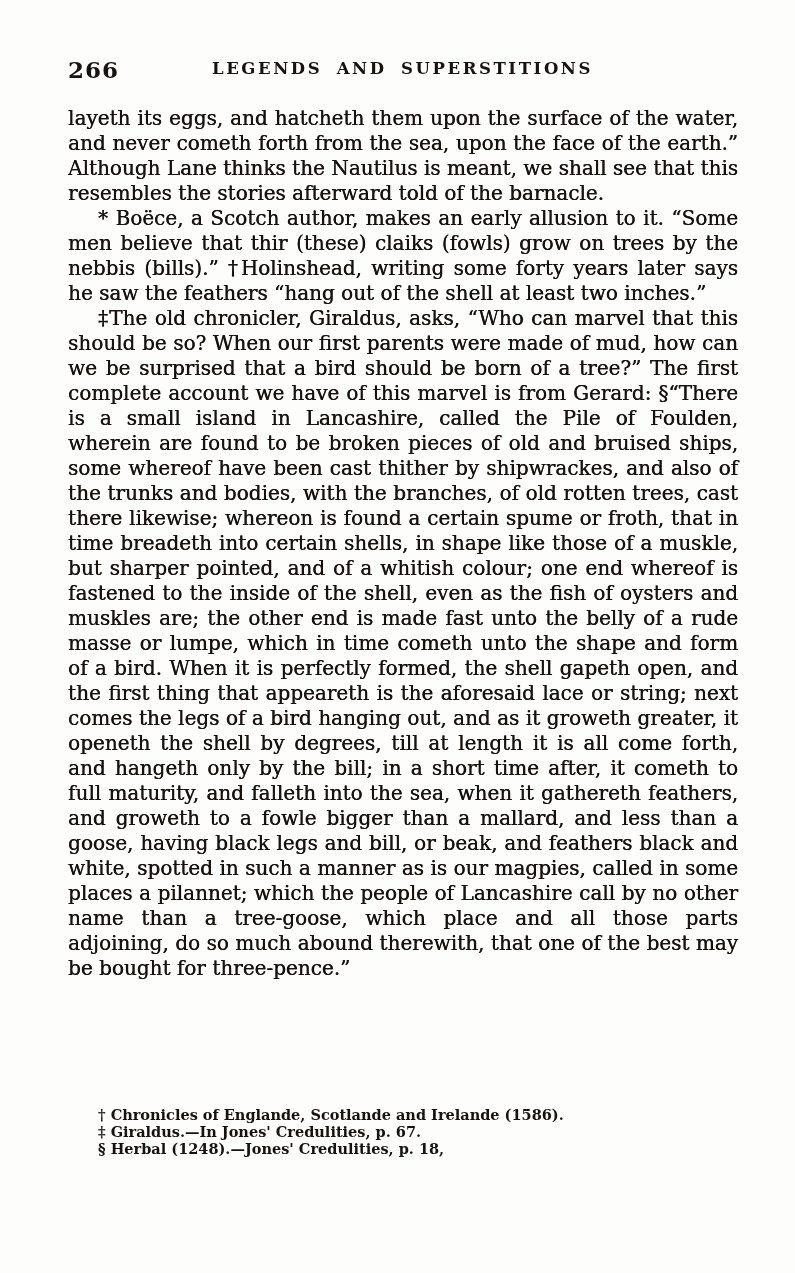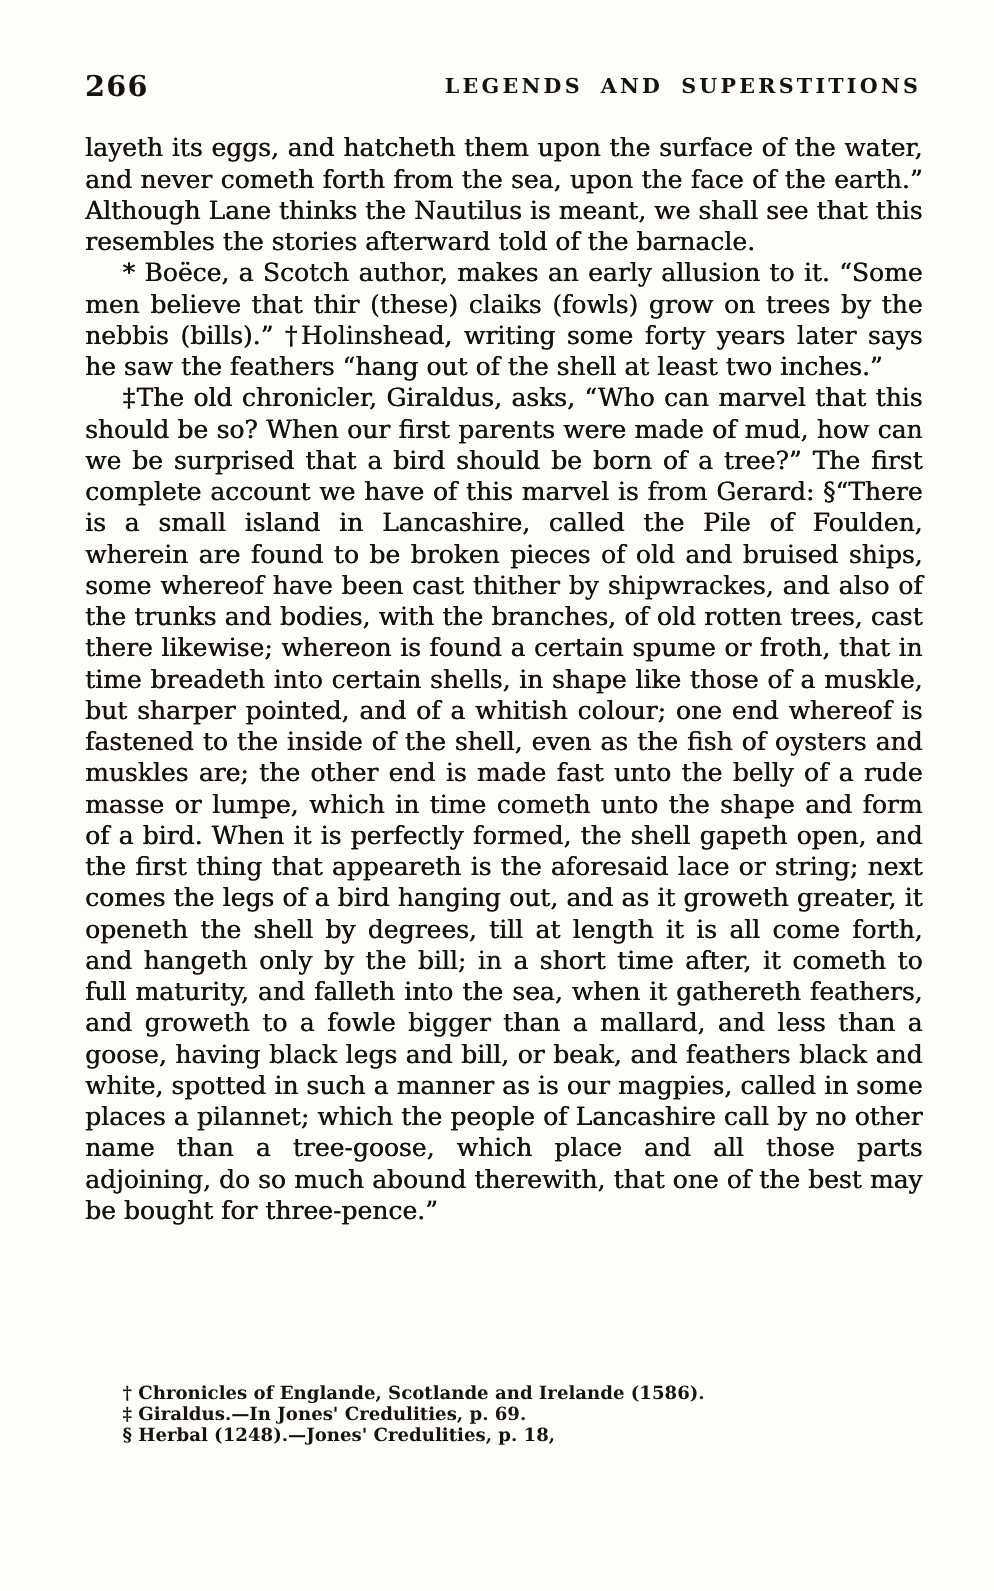--- a/index.html
+++ b/index.html
@@ -25,21 +25,21 @@
     top: 0;
     font-size: 23px;
     font-weight: bold;
     letter-spacing: 1px;
   }
   .head-title {
     position: absolute;
     left: 0;
     right: 0;
     top: 3px;
-    text-align: right;
+    text-align: center;
     font-size: 16.5px;
     font-weight: bold;
     letter-spacing: 2.6px;
     word-spacing: 6px;
   }
   .body-text {
     position: absolute;
     top: 106px;
     left: 68px;
     width: 670px;
@@ -73,17 +73,17 @@
   </div>
 
   <div class="body-text">
     <p>layeth its eggs, and hatcheth them upon the surface of the water, and never cometh forth from the sea, upon the face of the earth.”  Although Lane thinks the Nautilus is meant, we shall see that this resembles the stories afterward told of the barnacle.</p>
     <p class="indented">* Boëce, a Scotch author, makes an early allusion to it. “Some men believe that thir (these) claiks (fowls) grow on trees by the nebbis (bills).”  †Holinshead, writing some forty years later says he saw the feathers “hang out of the shell at least two inches.”</p>
     <p class="indented">‡The old chronicler, Giraldus, asks, “Who can marvel that this should be so?  When our first parents were made of mud, how can we be surprised that a bird should be born of a tree?”  The first complete account we have of this marvel is from Gerard: §“There is a small island in Lancashire, called the Pile of Foulden, wherein are found to be broken pieces of old and bruised ships, some whereof have been cast thither by shipwrackes, and also of the trunks and bodies, with the branches, of old rotten trees, cast there likewise; whereon is found a certain spume or froth, that in time breadeth into certain shells, in shape like those of a muskle, but sharper pointed, and of a whitish colour; one end whereof is fastened to the inside of the shell, even as the fish of oysters and muskles are; the other end is made fast unto the belly of a rude masse or lumpe, which in time cometh unto the shape and form of a bird.  When it is perfectly formed, the shell gapeth open, and the first thing that appeareth is the aforesaid lace or string; next comes the legs of a bird hanging out, and as it groweth greater, it openeth the shell by degrees, till at length it is all come forth, and hangeth only by the bill; in a short time after, it cometh to full maturity, and falleth into the sea, when it gathereth feathers, and groweth to a fowle bigger than a mallard, and less than a goose, having black legs and bill, or beak, and feathers black and white, spotted in such a manner as is our magpies, called in some places a pilannet; which the people of Lancashire call by no other name than a tree-goose, which place and all those parts adjoining, do so much abound therewith, that one of the best may be bought for three-pence.”</p>
   </div>
 
   <div class="footnotes">
     <p class="footnote-line">† Chronicles of Englande, Scotlande and Irelande (1586).</p>
-    <p class="footnote-line">‡ Giraldus.—In Jones' Credulities, p. 69.</p>
+    <p class="footnote-line">‡ Giraldus.—In Jones' Credulities, p. 67.</p>
     <p class="footnote-line">§ Herbal (1248).—Jones' Credulities, p. 18,</p>
   </div>
 
 </div>
 
 </body></html>

